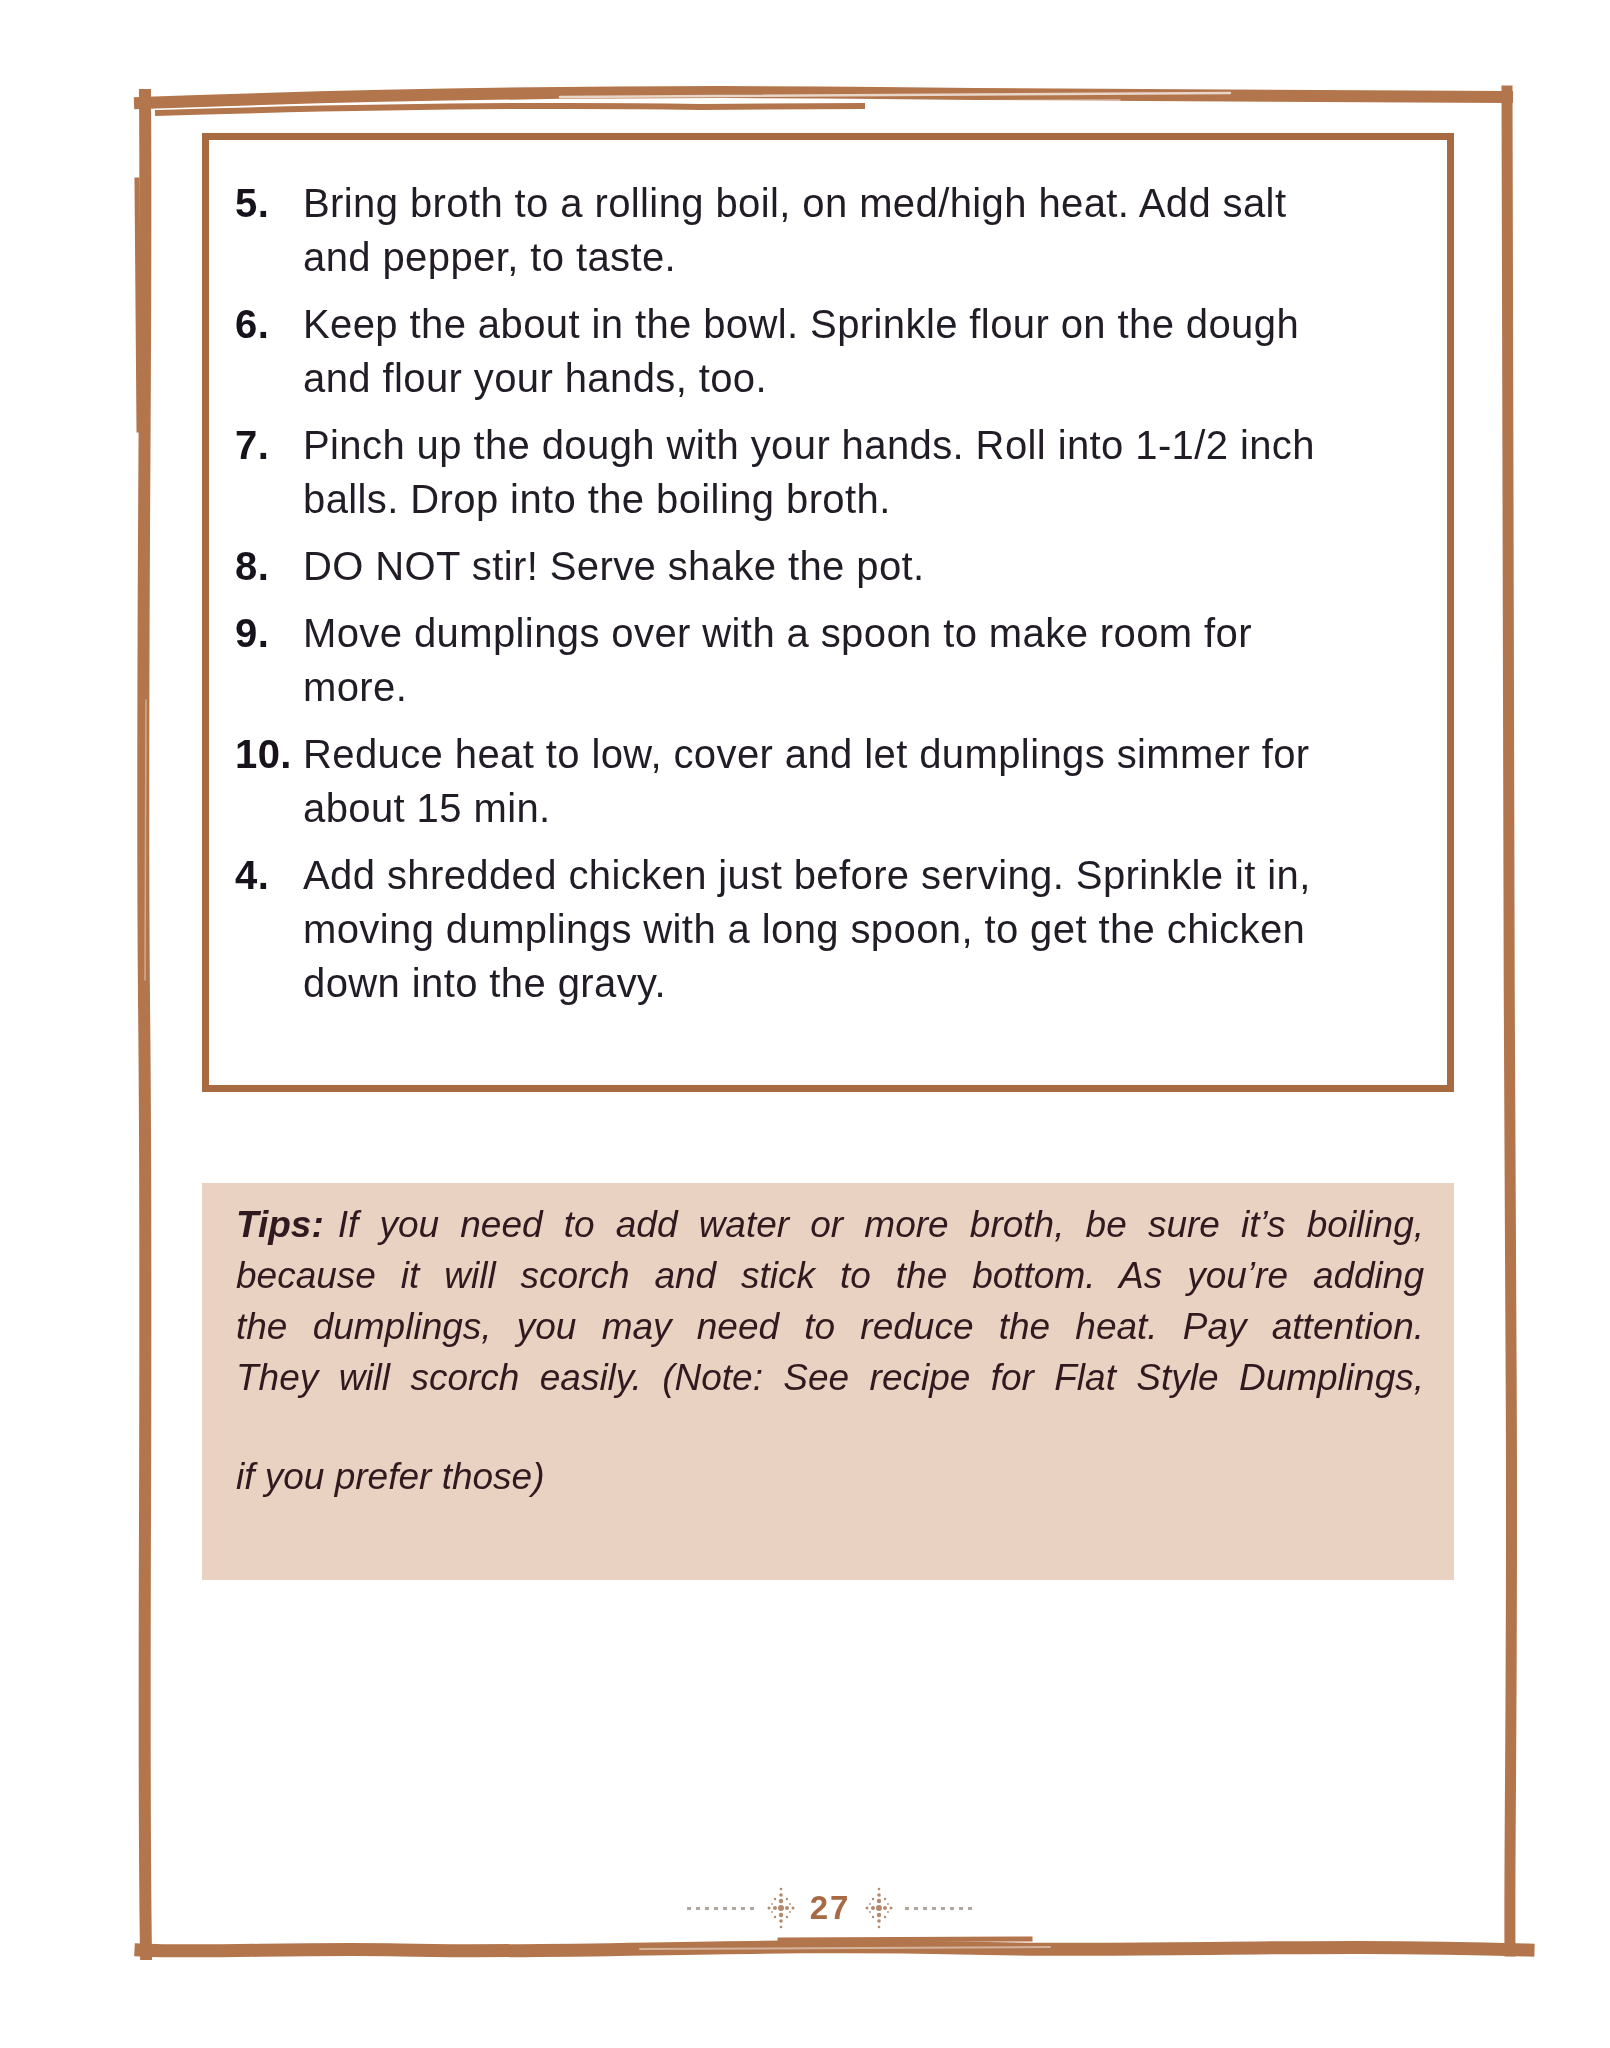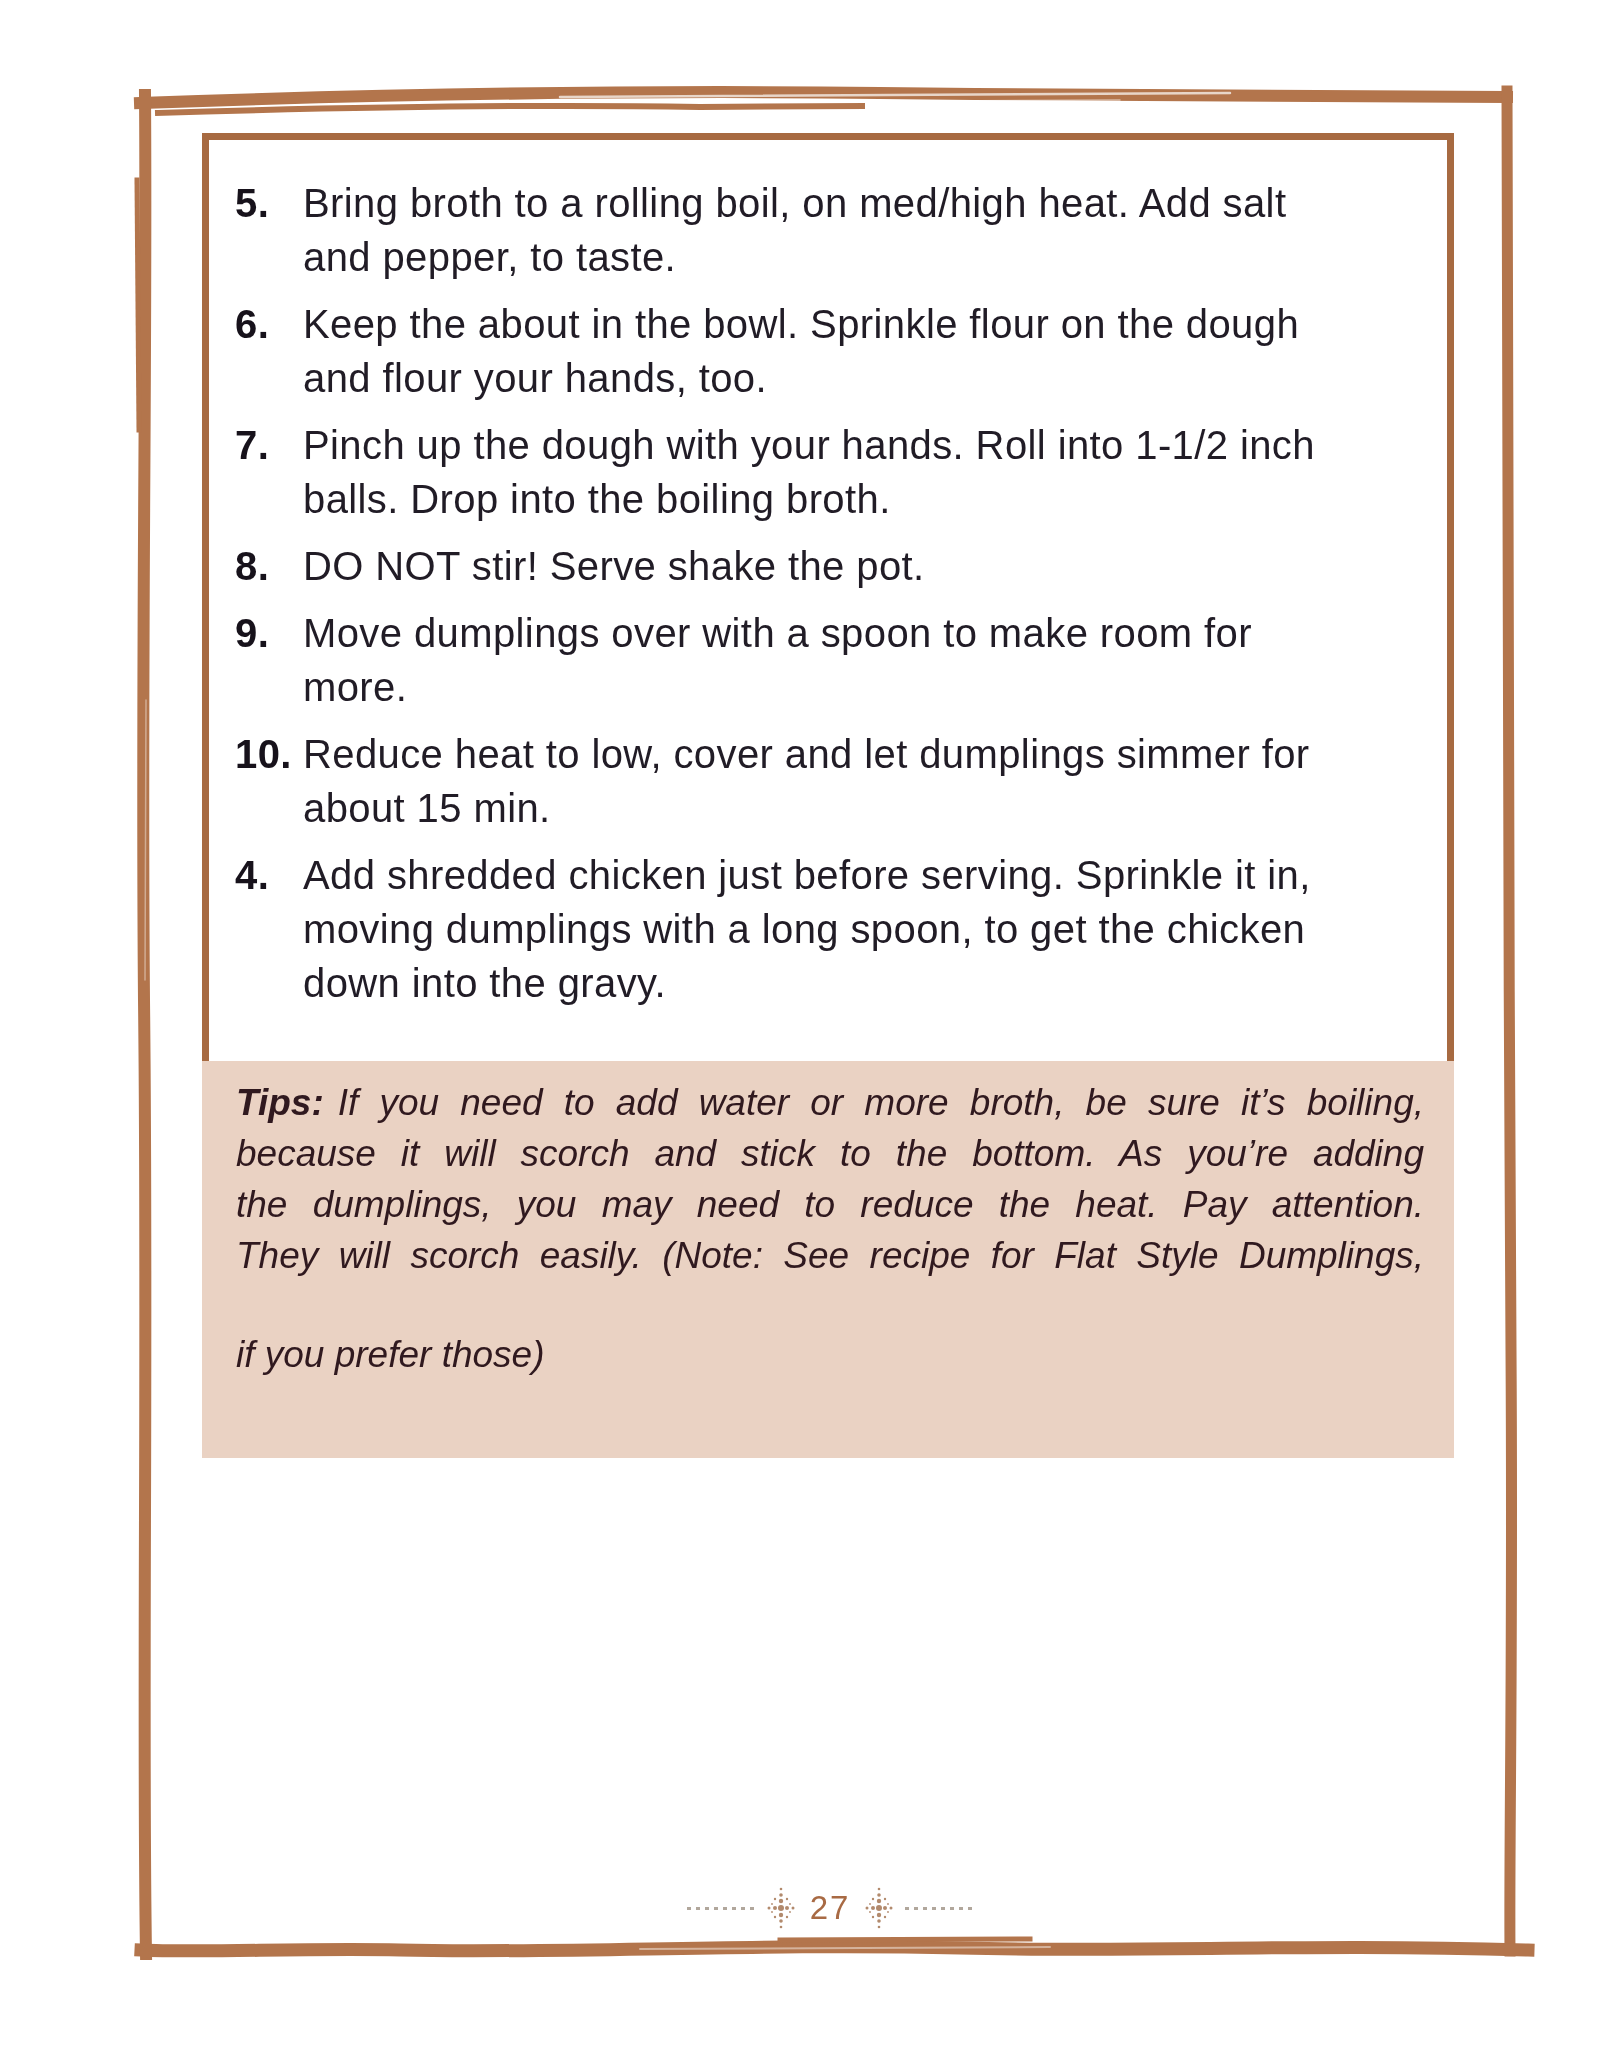--- a/index.html
+++ b/index.html
@@ -39,21 +39,21 @@
     color: #17121b;
   }
   .instruction-item .txt {
     white-space: pre-line;
     flex: 1 1 auto;
   }
 
   
   .tips-box {
     position: absolute;
-    left: 202px; top: 1061px;
+    left: 202px; top: 1183px;
     width: 1252px; height: 397px;
     background: #ead2c3;
     box-sizing: border-box;
     padding: 16px 30px 0 34px;
     font-style: italic;
     font-size: 37px;
     line-height: 51px;
     color: #30191f;
   }
   .tips-line {
@@ -75,21 +75,21 @@
     align-items: center;
     justify-content: center;
     gap: 9px;
   }
   .dash-run {
     width: 68px; height: 3px;
     background: repeating-linear-gradient(90deg, #b1a79c 0 4px, rgba(0,0,0,0) 4px 9px);
   }
   .page-num {
     font-size: 33px;
-    font-weight: 400;
+    font-weight: 700;
     letter-spacing: 2px;
     color: #a86a44;
     padding: 0 3px;
   }
   .sparkle { display: block; }
 </style>
 </head>
 <body>
 
 <svg class="frame-svg" viewBox="0 0 1610 2048" xmlns="http://www.w3.org/2000/svg" aria-hidden="true">

